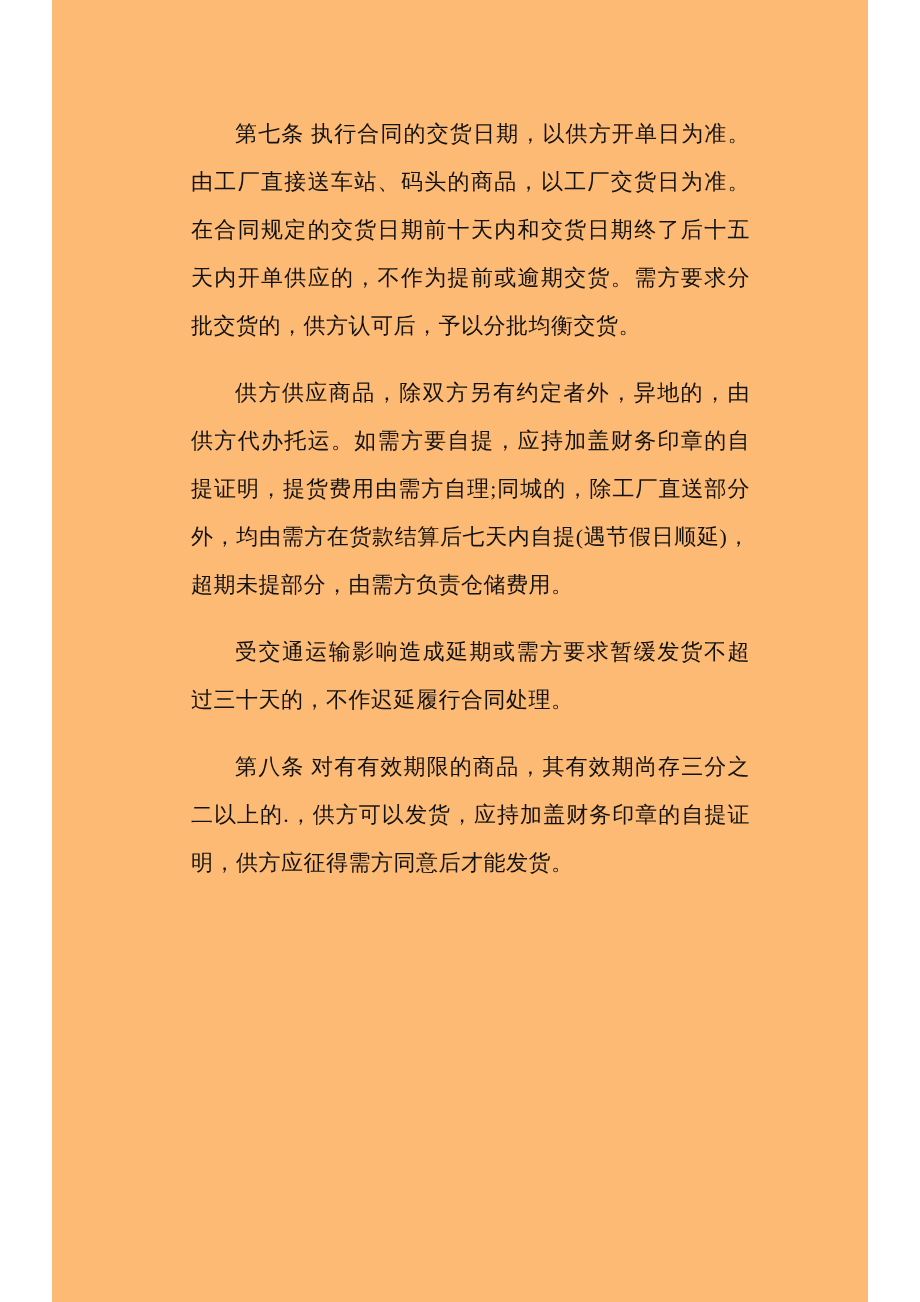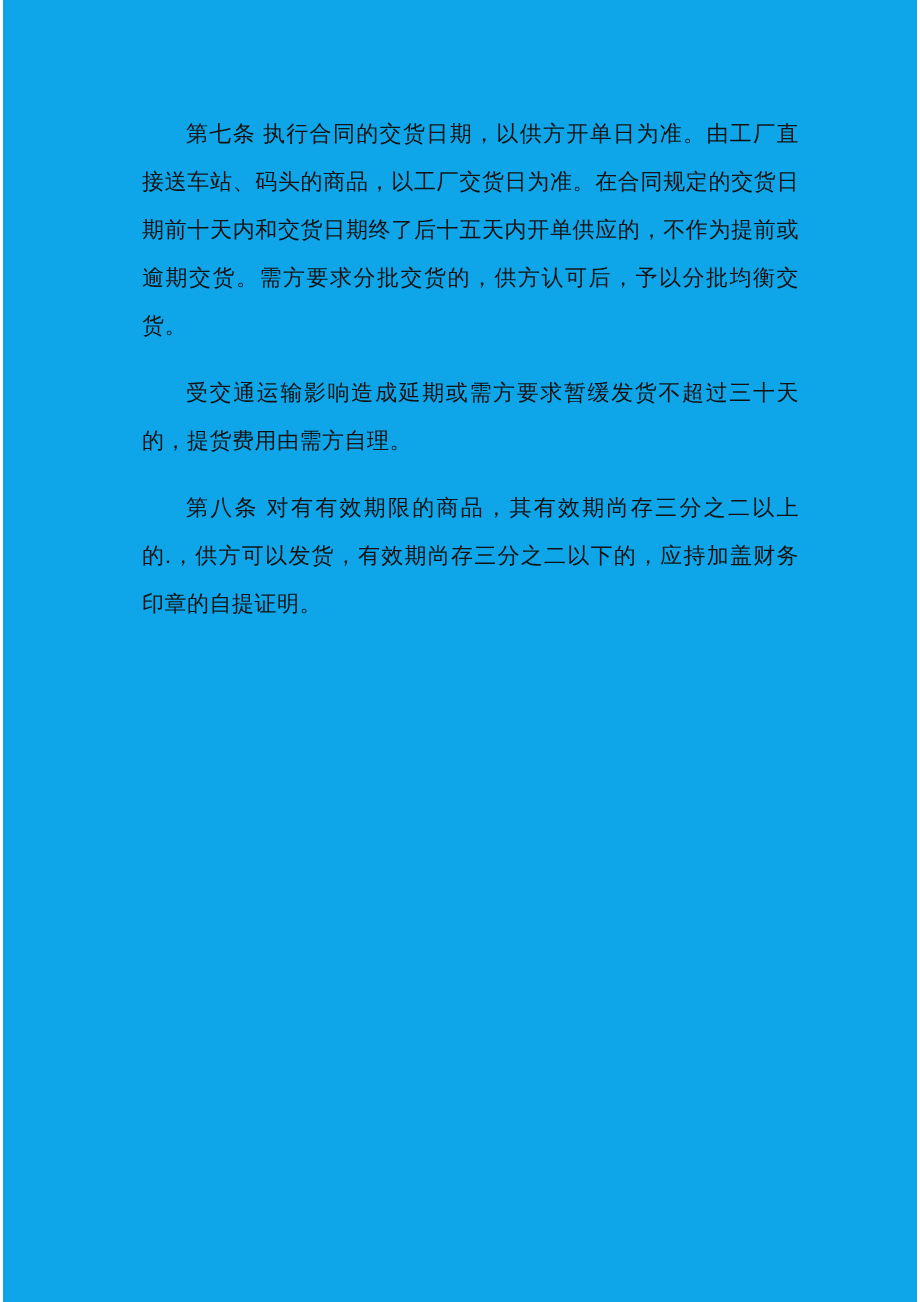--- a/index.html
+++ b/index.html
@@ -2,24 +2,24 @@
 <html><head>
 <meta charset="utf-8">
 <style>
   html, body {
     margin: 0;
     padding: 0;
     background: #ffffff;
   }
   .page {
     position: relative;
-    width: 914px;
+    width: 816px;
     height: 1302px;
     margin: 0 auto;
-    background: #0ea5e9;
+    background: #fdba74;
     box-sizing: border-box;
     padding: 110px 118px 0 139px;
     overflow: hidden;
   }
   .doc p {
     font-family: "Liberation Serif", "DejaVu Serif", serif;
     font-size: 22px;
     line-height: 48px;
     color: #121212;
     text-align: justify;
@@ -28,16 +28,17 @@
     margin: 0 0 19px 0;
     letter-spacing: 0.5px;
   }
 </style>
 </head>
 <body>
 
 <div class="page">
   <div class="doc">
     <p>第七条 执行合同的交货日期，以供方开单日为准。由工厂直接送车站、码头的商品，以工厂交货日为准。在合同规定的交货日期前十天内和交货日期终了后十五天内开单供应的，不作为提前或逾期交货。需方要求分批交货的，供方认可后，予以分批均衡交货。</p>
-    <p>受交通运输影响造成延期或需方要求暂缓发货不超过三十天的，提货费用由需方自理。</p>
-    <p>第八条 对有有效期限的商品，其有效期尚存三分之二以上的.，供方可以发货，有效期尚存三分之二以下的，应持加盖财务印章的自提证明。</p>
+    <p>供方供应商品，除双方另有约定者外，异地的，由供方代办托运。如需方要自提，应持加盖财务印章的自提证明，提货费用由需方自理;同城的，除工厂直送部分外，均由需方在货款结算后七天内自提(遇节假日顺延)，超期未提部分，由需方负责仓储费用。</p>
+    <p>受交通运输影响造成延期或需方要求暂缓发货不超过三十天的，不作迟延履行合同处理。</p>
+    <p>第八条 对有有效期限的商品，其有效期尚存三分之二以上的.，供方可以发货，应持加盖财务印章的自提证明，供方应征得需方同意后才能发货。</p>
   </div>
 </div>
 
 </body></html>

